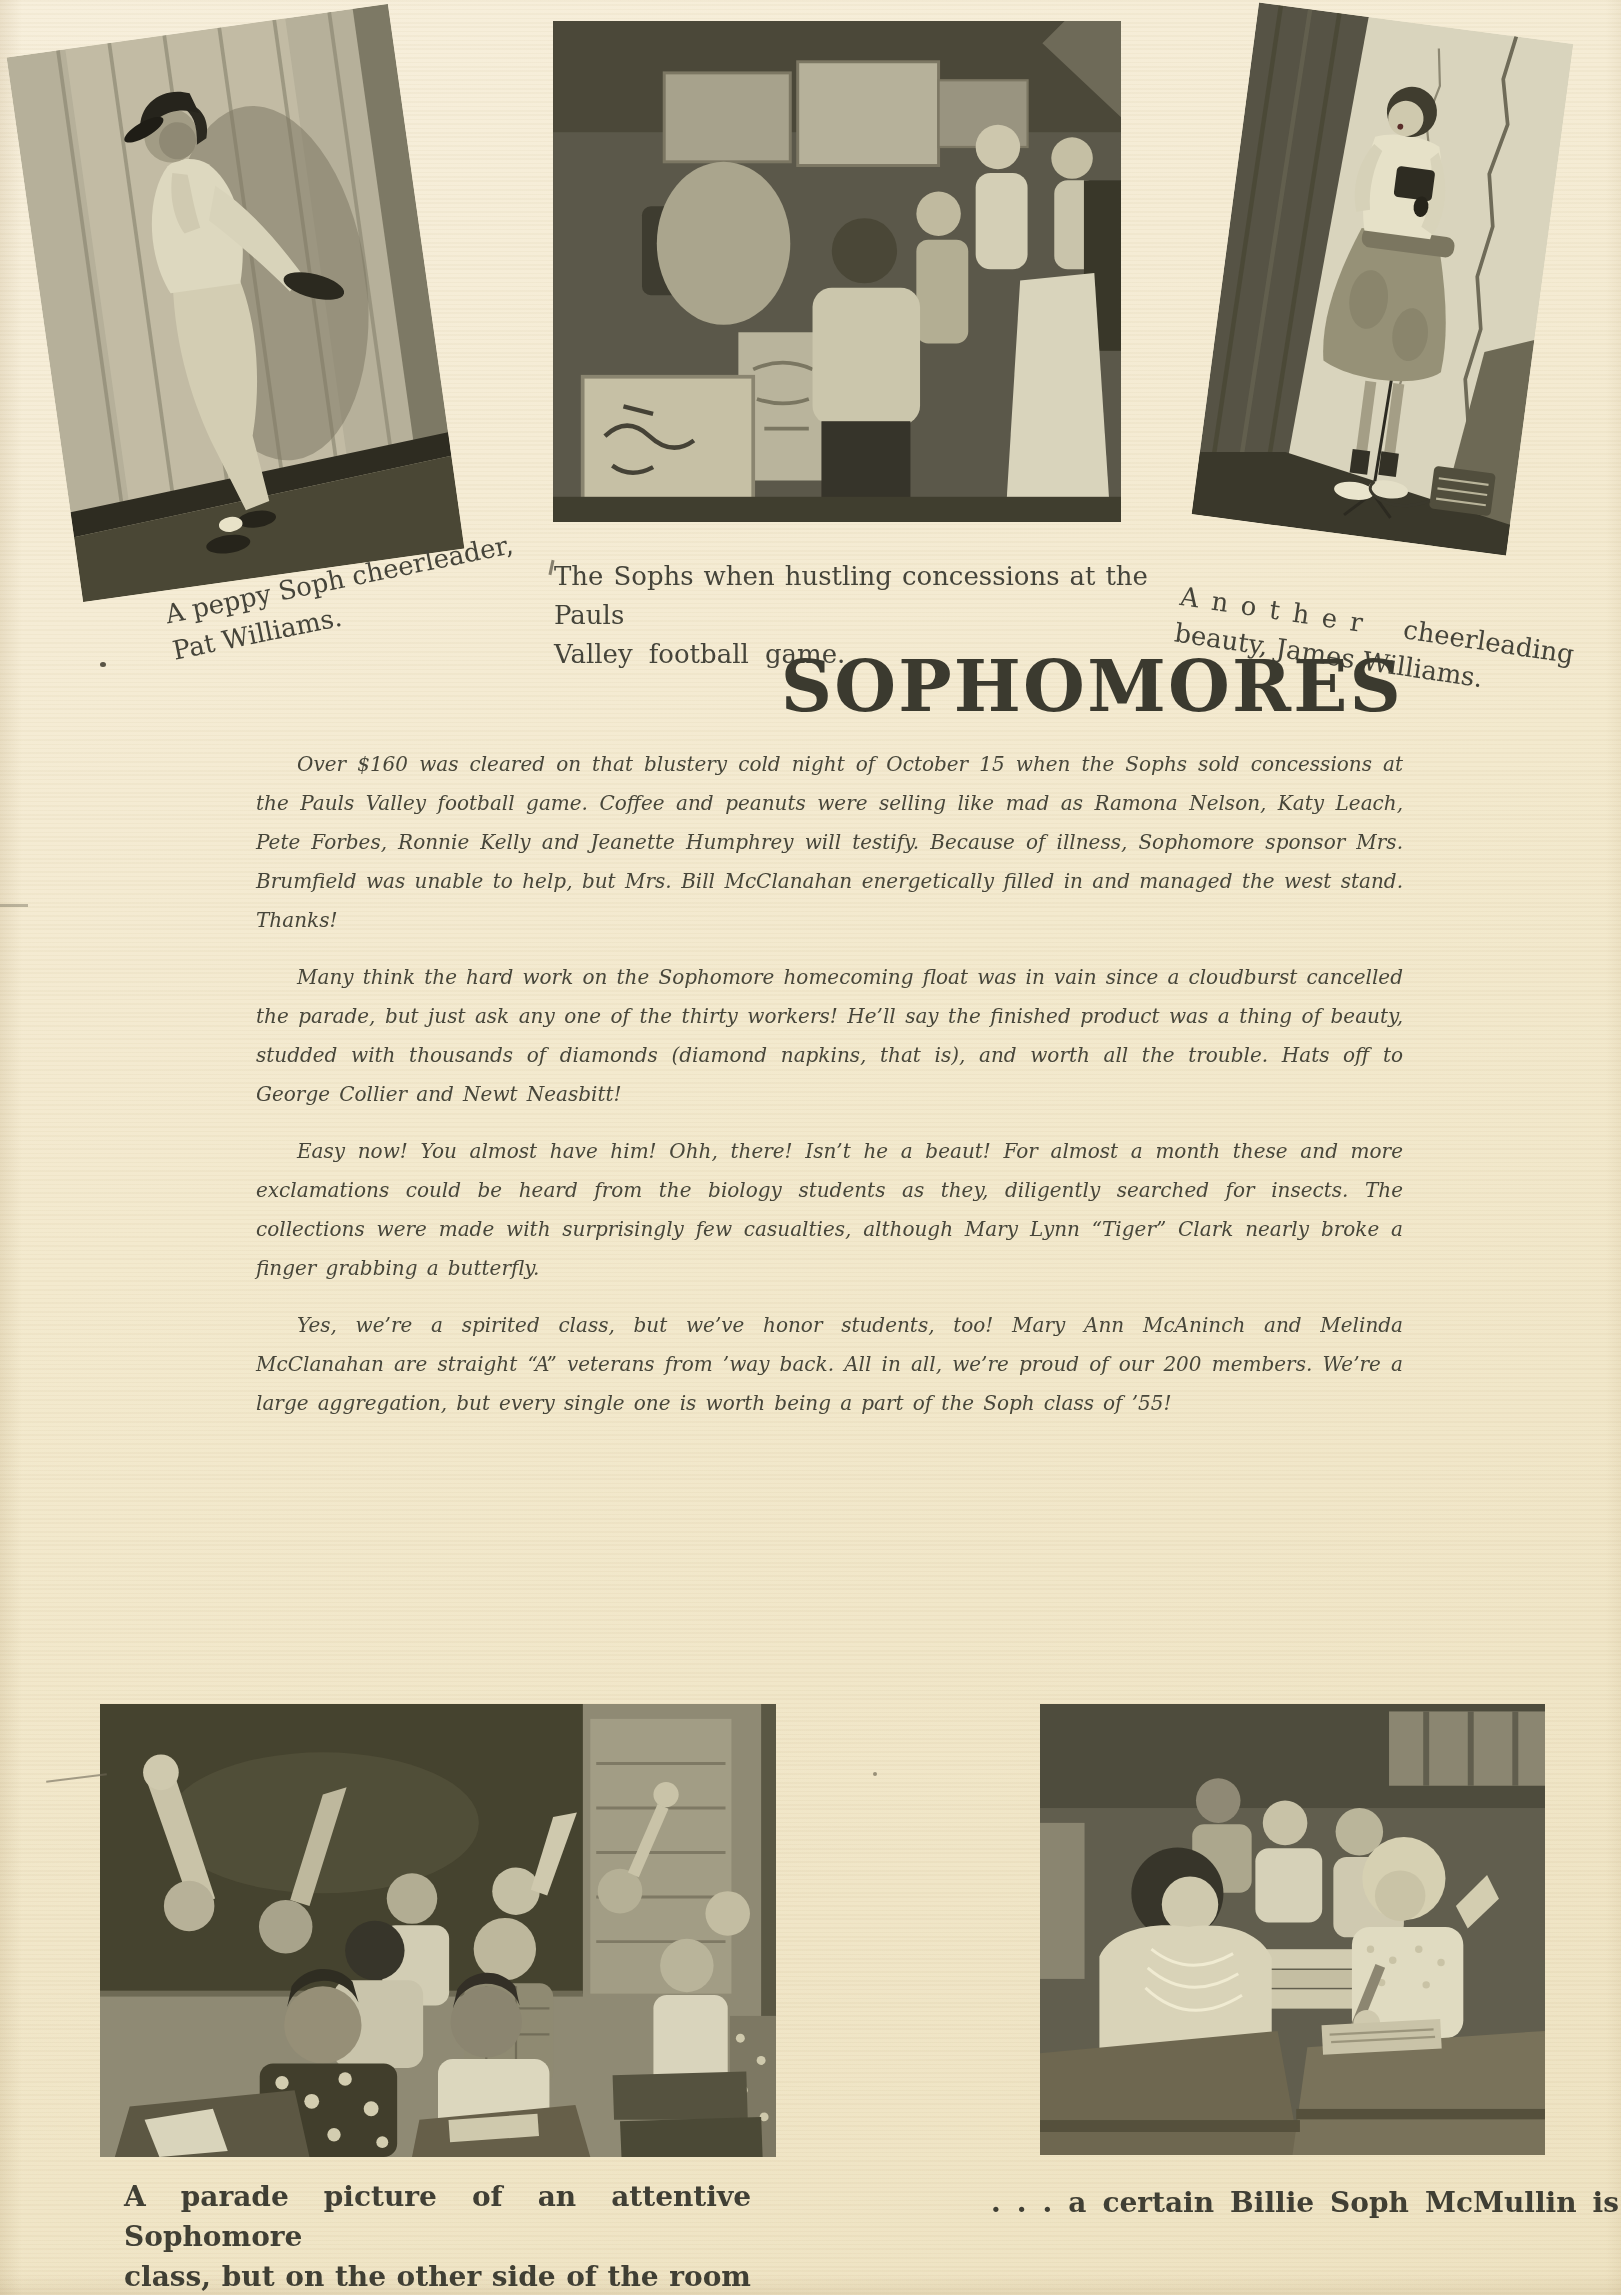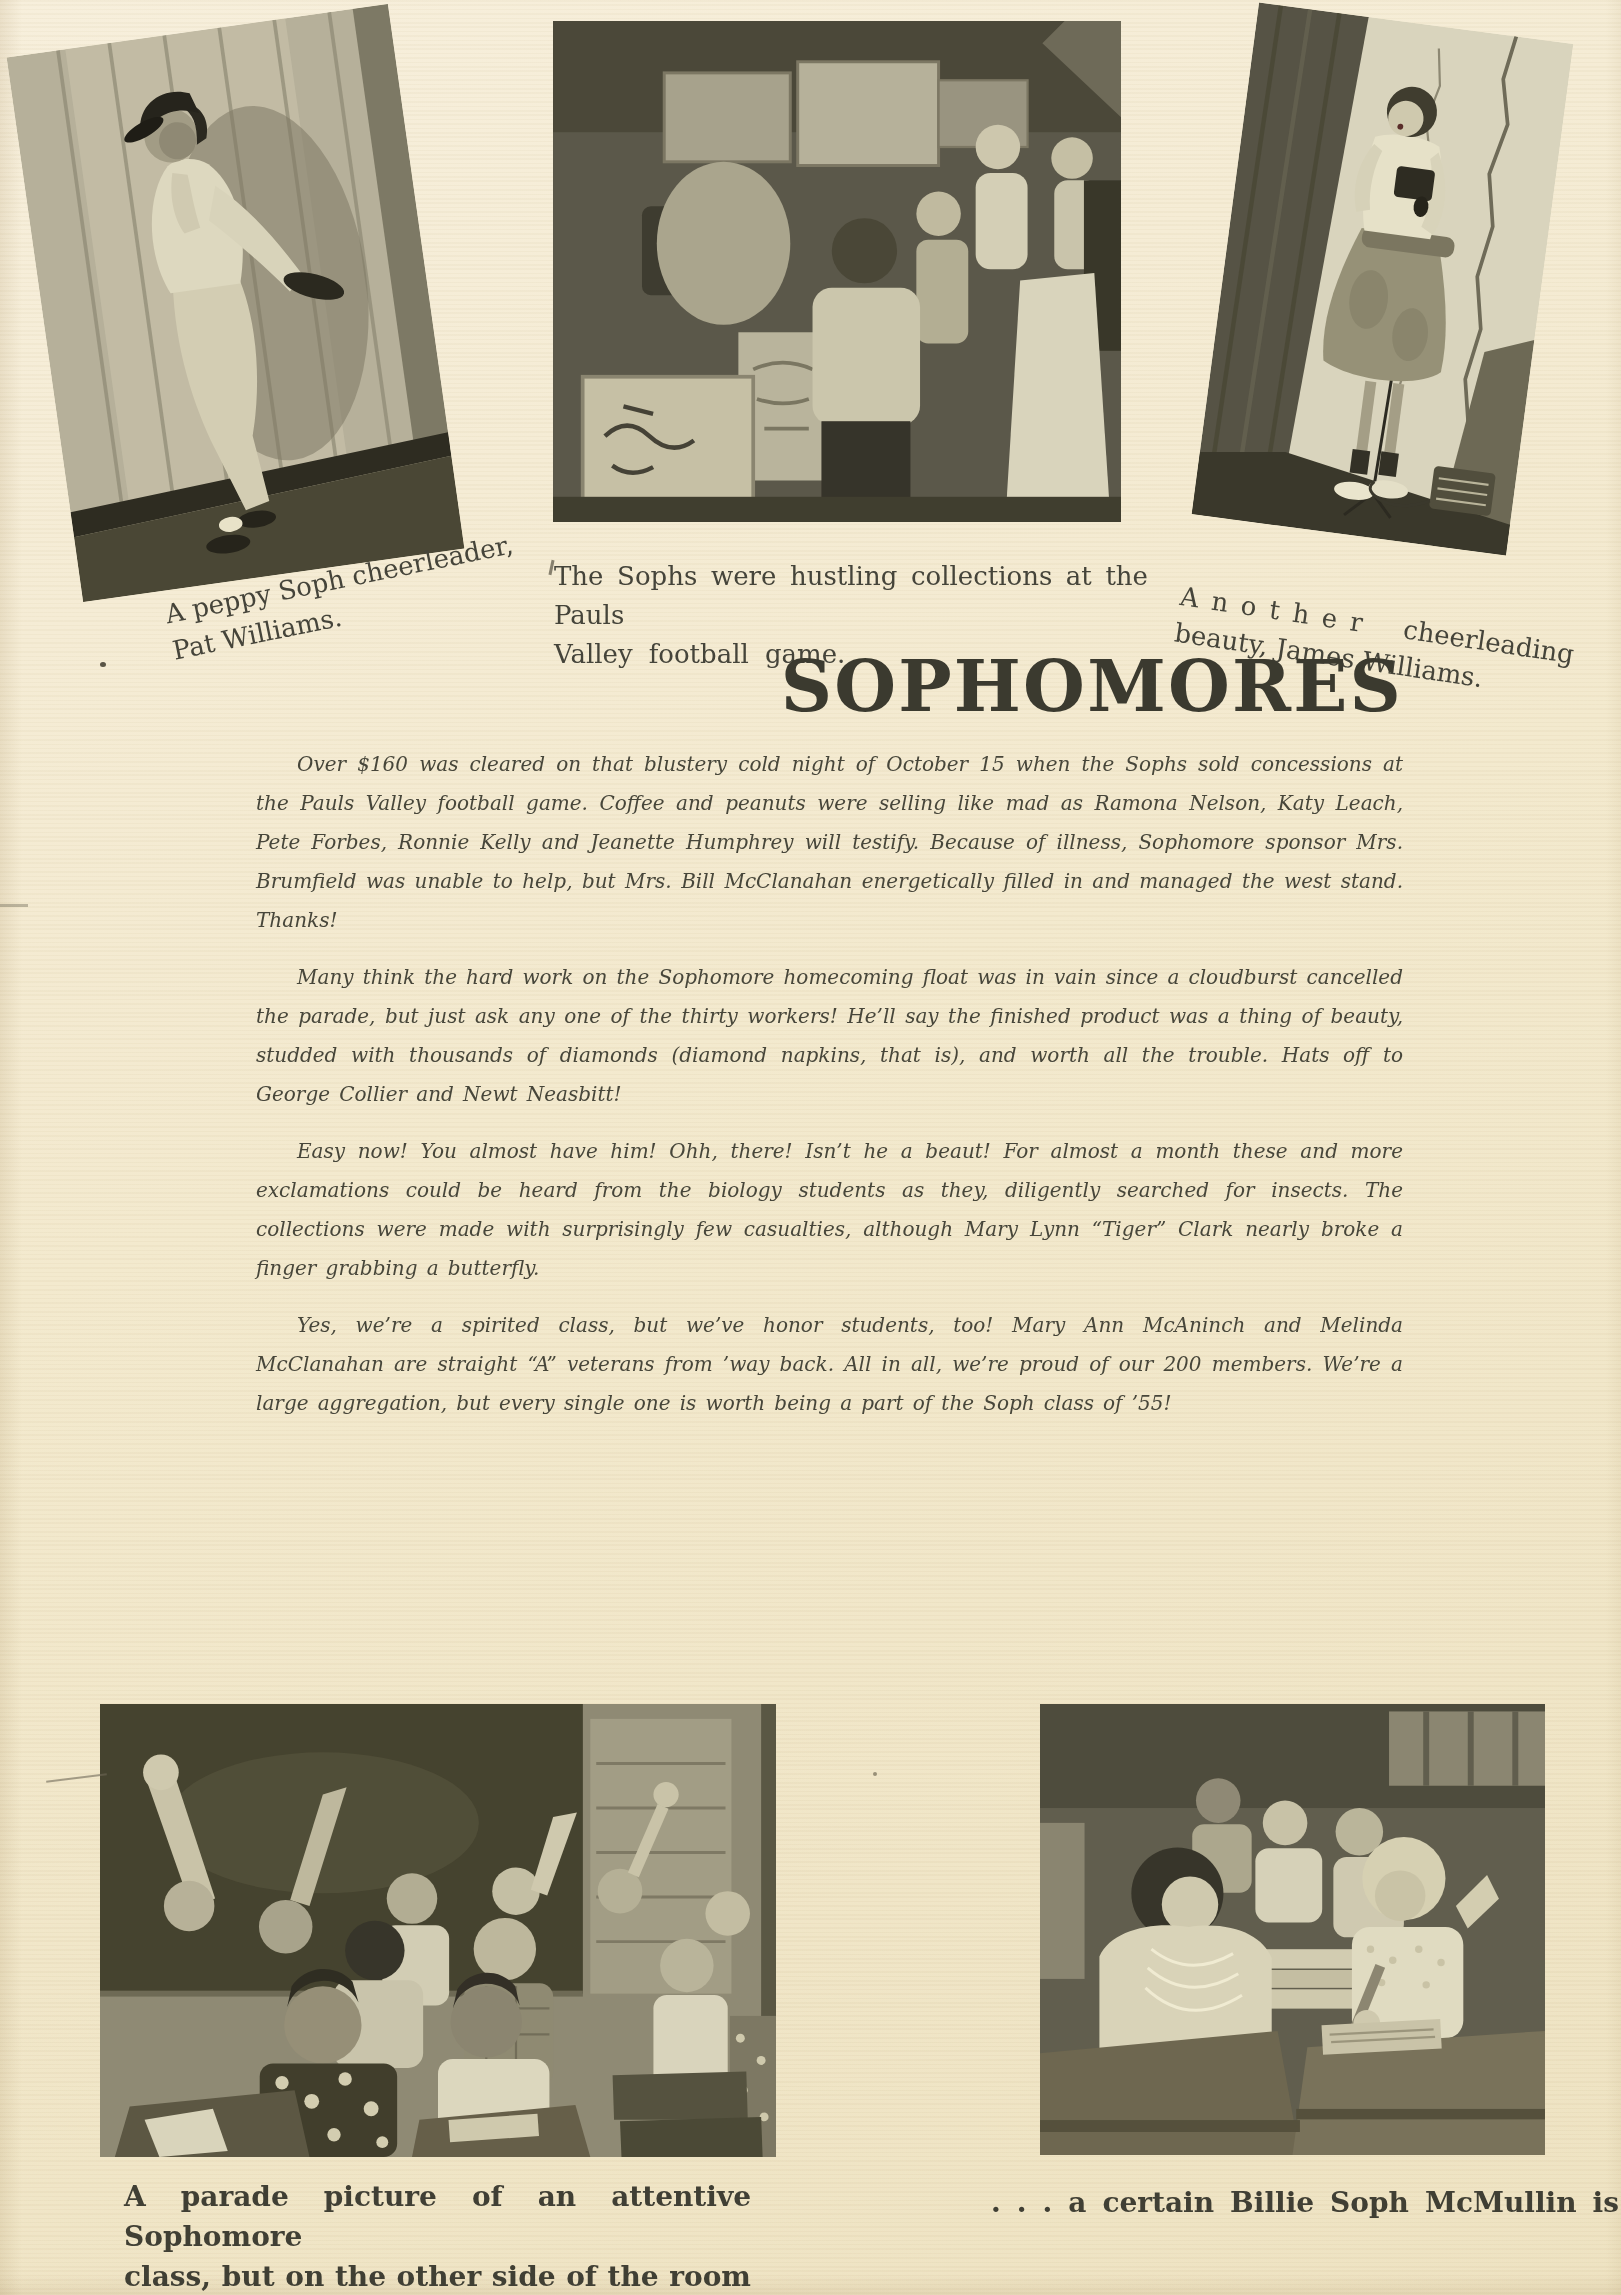--- a/index.html
+++ b/index.html
@@ -179,21 +179,21 @@
       <path d="M318,640 q-40,20 -70,6 q-20,-10 -8,-22" fill="none" stroke="#3a382c" stroke-width="4"></path>
     </svg>
   </figure>
 
   <div class="cap cap-tl">
     <div>A peppy Soph cheerleader,</div>
     <div>Pat Williams.</div>
   </div>
 
   <div class="cap cap-tm">
-    <div class="jl">The Sophs were hustling collections at the Pauls</div>
+    <div class="jl">The Sophs when hustling concessions at the Pauls</div>
     <div class="l2">Valley football game.</div>
   </div>
 
   <div class="cap cap-tr">
     <div><span class="spread">Another</span><span>cheerleading</span></div>
     <div>beauty, James Williams.</div>
   </div>
 
   <section class="article">
     <h1>SOPHOMORES</h1>

